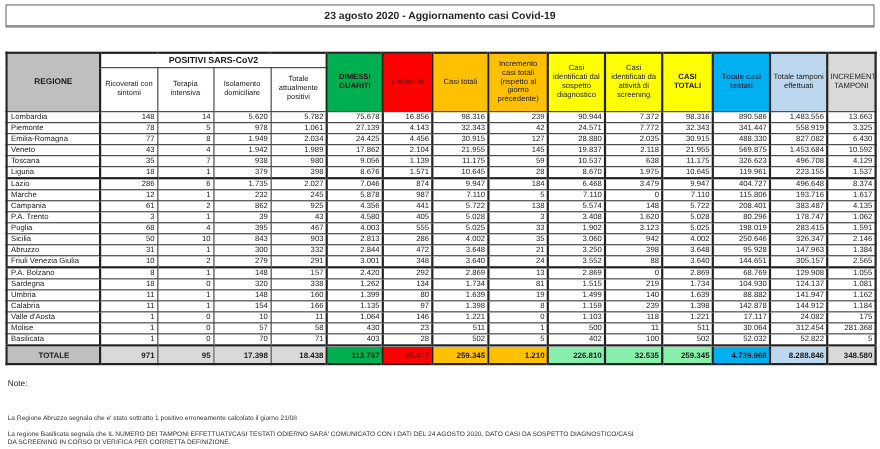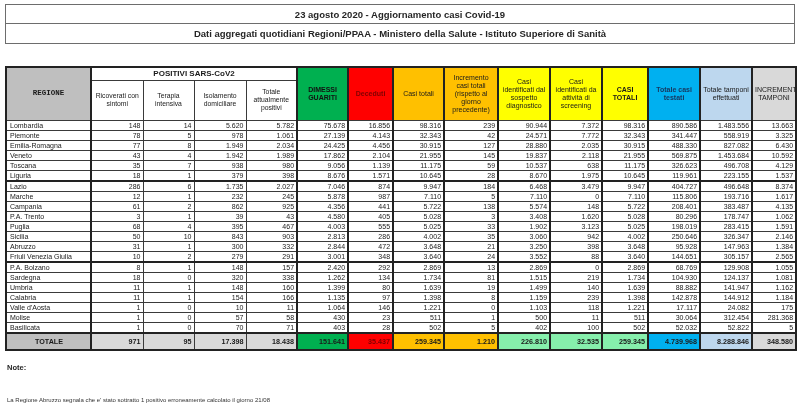--- a/index.html
+++ b/index.html
@@ -27,21 +27,21 @@
     border:2px solid #222;
   }
   th, td {
     border:1px solid #3a3a3a;
     padding:0 2px;
     overflow:hidden;
     font-size:7px;
   }
   thead th { text-align:center; vertical-align:middle; font-weight:normal; line-height:1.15; }
   th.group-h { font-weight:bold; font-size:8px; background:#ffffff; height:13px; }
-  th.regione-h { font-weight:bold; font-size:7.5px; background:#bfbfbf;font-family:Liberation Mono, monospace; }
+  th.regione-h { font-weight:bold; font-size:7.5px; background:#bfbfbf; }
   th.sub-h { background:#ffffff; height:40px; font-size:6.8px; }
   th.h-green  { background:#00B050; font-weight:bold; color:#111; }
   th.h-red    { background:#FF0000; color:#7F0000; font-weight:600; }
   th.h-orange { background:#FFC000; color:#1a1a1a; }
   th.h-yellow { background:#FFFF00; color:#1a1a1a; }
   th.h-yellow.caps { font-weight:bold; }
   th.h-cyan   { background:#00B0F0; color:#17375E; font-weight:600; }
   th.h-lblue  { background:#BDD7EE; color:#1a1a1a; }
   th.h-gray   { background:#D9D9D9; color:#1a1a1a; }
 
@@ -60,32 +60,31 @@
   tr.totale td.c5 { background:#00B050; }
   tr.totale td.c6 { background:#FF0000; color:#7F0000;margin-left:35px; }
   tr.totale td.c7, tr.totale td.c8 { background:#FFC000; }
   tr.totale td.c9, tr.totale td.c10, tr.totale td.c11 { background:#86efac;padding-left:16px; }
   tr.totale td.c12 { background:#00B0F0; }
   tr.totale td.c13 { background:#BDD7EE; }
   tr.totale td.c14 { background:#D9D9D9; }
 
   
   .notes { margin:12px 0 0 7px; color:#333; }
-  .notes .n-title { font-size:7.5px; font-weight:700; margin-bottom:24px; color:#262626; }
+  .notes .n-title { font-size:7.5px; font-weight:400; margin-bottom:24px; color:#262626; }
   .notes .n-line { font-size:6px; margin-bottom:6px; max-width:640px; line-height:1.35; }
   .notes .n-line.wrap { max-width:572px; }
 </style>
 </head>
 <body>
 
 <div class="page">
 
   <div class="title-wrap">
     <div class="title-line first">23 agosto 2020 - Aggiornamento casi Covid-19</div>
-    <div class="title-line">Dati aggregati quotidiani Regioni/PPAA - Ministero della Salute - Istituto Superiore di Sanità</div>
   </div>
 
   <table class="covid">
     <colgroup>
       <col style="width:85px">
         <col style="width:52px">
         <col style="width:51px">
         <col style="width:52px">
       <col style="width:51px">
         <col style="width:51px">
@@ -478,21 +477,21 @@
           <td class="c12">52.032</td>
           <td class="c13">52.822</td>
           <td class="c14">5</td>
         </tr>
         <tr class="totale">
           <td class="c0">TOTALE</td>
           <td class="c1">971</td>
           <td class="c2">95</td>
           <td class="c3">17.398</td>
           <td class="c4">18.438</td>
-          <td class="c5">151.641</td>
+          <td class="c5">113.767</td>
           <td class="c6">35.437</td>
           <td class="c7">259.345</td>
           <td class="c8">1.210</td>
           <td class="c9">226.810</td>
           <td class="c10">32.535</td>
           <td class="c11">259.345</td>
           <td class="c12">4.739.968</td>
           <td class="c13">8.288.846</td>
           <td class="c14">348.580</td>
         </tr>

